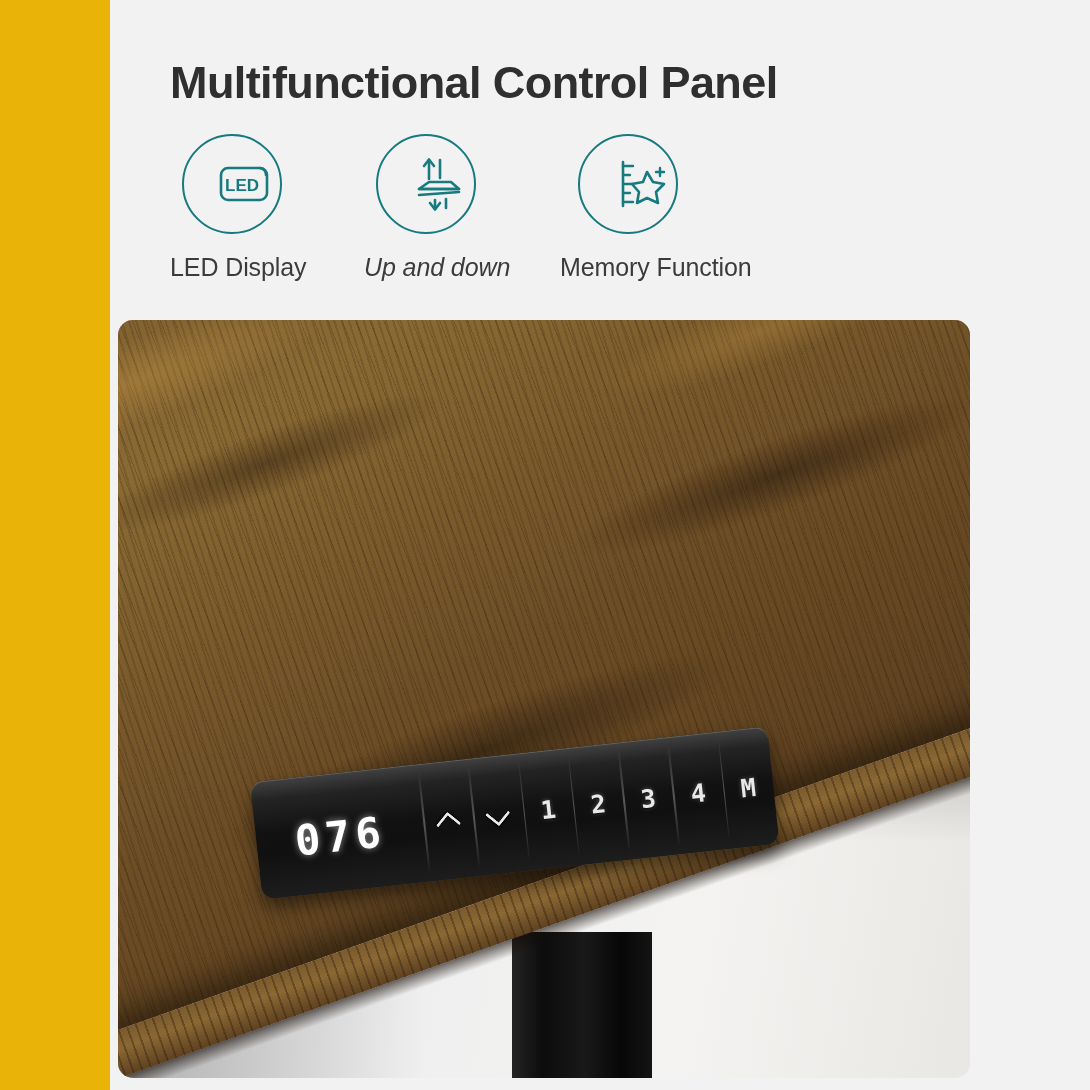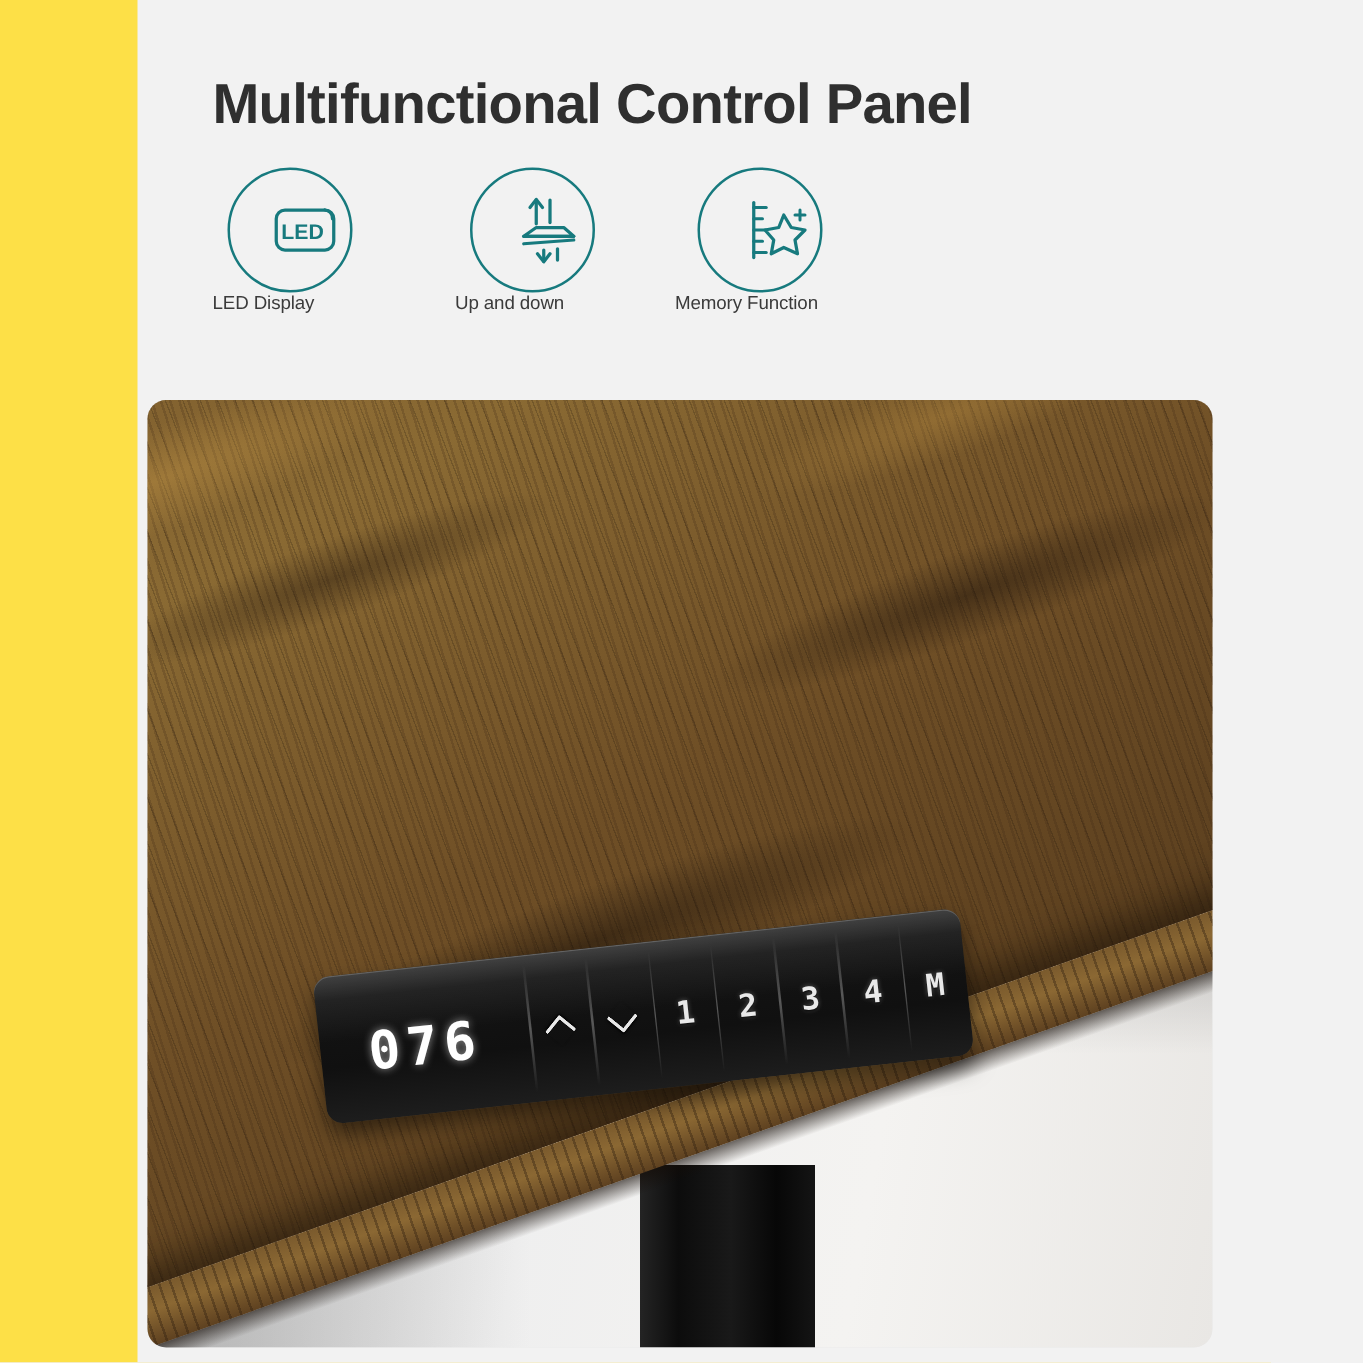--- a/index.html
+++ b/index.html
@@ -5,21 +5,21 @@
   html,body{margin:0;padding:0;}
   body{
     width:1090px;height:1090px;
     background:#f7f7f7;
     font-family:"Liberation Sans","DejaVu Sans",sans-serif;
     overflow:hidden;
     position:relative;
   }
   .page{
     position:absolute;inset:0;
-    background:#fde047;
+    background:#eab308;
   }
   
   .content-band{
     position:absolute;left:110px;top:0;width:980px;height:1090px;
     background:#f2f2f2;
   }
 
   
   .title{
     position:absolute;left:170px;top:57px;width:760px;
@@ -27,33 +27,34 @@
     letter-spacing:-0.6px;white-space:nowrap;
   }
 
   .features{
     position:absolute;left:168px;top:134px;width:600px;height:160px;
   }
   .feature{
     position:absolute;top:0;width:190px;text-align:left;
   }
   .feature.f0{left:0px;}
-  .feature.f1{left:196px;}
-  .feature.f2{left:372px;}
+  .feature.f1{left:196px;font-style:italic;}
+  .feature.f2{left:392px;}
   .feat-circle{
     width:100px;height:100px;border-radius:50%;
     border:2.4px solid #177a7e;
     box-sizing:border-box;
     display:flex;align-items:center;justify-content:flex-end;
     margin:0 0 0 14px;
   }
   .feature.f1 .feat-circle{margin-left:12px;}
   .feature.f2 .feat-circle{margin-left:18px;}
   .feat-label{
-    font-size:15px;color:#3b3b3b;white-space:nowrap;
+    margin-top:19px;
+    font-size:25px;color:#3b3b3b;white-space:nowrap;
     letter-spacing:-0.1px;
   }
   .feature.f0 .feat-label{margin-left:2px;}
   .feature.f1 .feat-label{margin-left:0px;}
   .feature.f2 .feat-label{margin-left:0px;}
 
   
   .photo{
     position:absolute;left:118px;top:320px;width:852px;height:758px;
     border-radius:15px;overflow:hidden;

